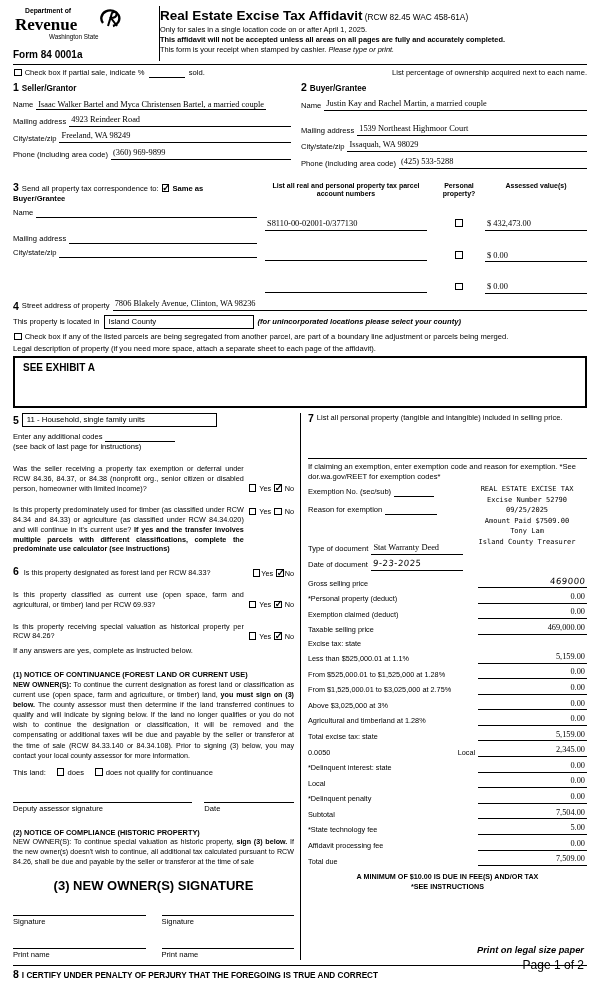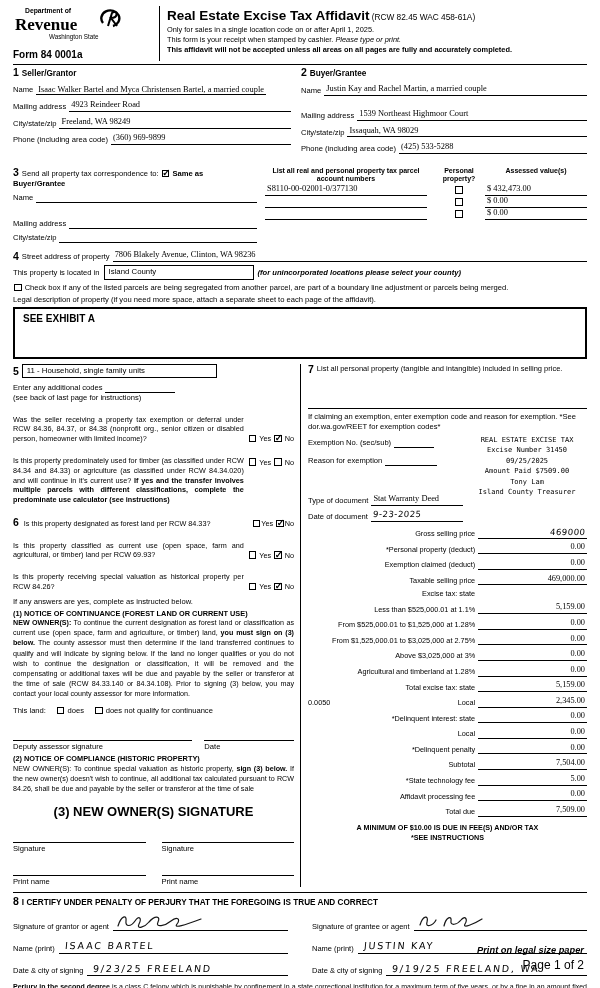--- a/index.html
+++ b/index.html
@@ -16,21 +16,21 @@
 .grow{flex:1}
 
 .header{display:flex}
 .logo{width:146px;flex:none;padding-top:1px}
 .ltop{display:flex;align-items:flex-start}
 .dept{font-size:6.8px;font-weight:700;margin-left:12px}
 .agency{font-family:"Liberation Serif",serif;font-weight:700;font-size:17px;line-height:1;margin-left:2px}
 .wa{font-size:6.3px;margin-left:36px}
 .lmark{margin-left:2px}
 .formno{font-weight:700;font-size:10px;margin-top:7px}
-.tblock{flex:1;border-left:1.6px solid #000;padding-left:7px;padding-top:1px}
+.tblock{flex:1;border-left:1.6px solid #000;padding-top:1px}
 .ftitle{font-size:13.5px;font-weight:700}
 .fref{font-size:8.3px}
 .hnote{font-size:7.4px;margin-top:.5px}
 hr.m{border:0;border-top:1.4px solid #000;margin:3px 0 2px}
 
 .partial{display:flex;justify-content:space-between;padding:1px 0 2px;align-items:flex-end}
 .pctline{width:36px;margin:0 2px}
 
 .two{display:flex;margin-top:2px;min-height:96px}
 .colA{width:288px;flex:none;padding-right:10px}
@@ -41,21 +41,21 @@
 .nameblock{margin-top:3px;line-height:1.55}
 .bname{margin-bottom:13px}
 
 .sec3{display:flex;margin-top:4px;min-height:78px}
 .s3l{width:252px;flex:none;padding-right:8px}
 .s3r{flex:1}
 .pthead{display:flex;font-weight:700;font-size:7px;text-align:center;line-height:1.2}
 .ptc1{width:168px;flex:none;padding-right:6px}
 .ptc2{width:52px;flex:none;text-align:center}
 .ptc3{flex:1;text-align:center}
-.ptrow{display:flex;align-items:flex-end;margin-top:0}
+.ptrow{display:flex;align-items:flex-start;margin-top:20px}
 .ptrow .fill{display:block;min-height:10.5px;text-align:left}
 
 .sec4{margin-top:5px}
 .locline{display:flex;align-items:center;margin-top:3.5px;gap:4px}
 .selbox{border:1px solid #000;padding:1px 4px;min-width:150px;font-size:7.8px;background:#fff;display:inline-block}
 .locnote{font-weight:700;font-style:italic}
 .segline{margin-top:3.5px}
 .legalbox{border:2px solid #000;height:52px;margin-top:2px;padding:3px 8px;font-weight:700;font-size:10px}
 
 .main2{display:flex;margin-top:5px;min-height:452px}
@@ -63,42 +63,42 @@
 .mR{flex:1;border-left:1px solid #000;padding-left:7px}
 
 .s5top{display:flex;align-items:center}
 .usebox{min-width:195px}
 .s5line{margin-top:5px}
 .qrow{display:flex;gap:4px;margin-top:12px}
 .qtext{flex:1;font-size:7.25px;line-height:1.35;text-align:justify}
 .yn{white-space:nowrap;align-self:flex-end;font-size:7.3px}
 .yn.top{align-self:flex-start;margin-top:2px}
 .ifyes{margin-top:5px}
-.ntitle{font-weight:700;font-size:7.35px;margin-top:2px}
+.ntitle{font-weight:700;font-size:7.35px;margin-top:14px}
 .nbody{font-size:7.15px;line-height:1.42;text-align:justify}
 .landrow{margin-top:7px;display:flex;flex-wrap:wrap;column-gap:10px;row-gap:2px;align-items:flex-end}
 .depline{display:flex;gap:12px;margin-top:16px}
 .dl1{flex:2}.dl2{flex:1}
 .deplabels{display:flex;gap:12px;margin-top:1px}
 .sigtitle{text-align:center;font-weight:700;font-size:13px;margin-top:10px}
 .sigpair{display:flex;gap:16px;margin-top:13px}
 .sigpair .uline{flex:1}
 .siglbls{display:flex;gap:16px;margin-top:1px}
 .siglbls span{flex:1}
 
 .s7intro{font-size:7.5px;line-height:1.3;flex:1}
 .ppspace{height:32px}
 .exblock{border-top:1px solid #000;padding-top:3px;margin-top:2px}
 .exrow{display:flex;margin-top:3px}
 .exleft{flex:1;padding-right:4px}
-.exline{display:flex;align-items:flex-end;margin-top:3px}
+.exline{display:flex;align-items:center;margin-top:3px}
 .stamp{width:120px;flex:none;font-family:"DejaVu Sans Mono",monospace;font-size:7px;line-height:1.5;text-align:center}
 .money{margin-top:5px}
 .mrow{display:flex;align-items:flex-end;margin-top:3.8px;font-size:7.3px}
-.mlabel{width:61%;text-align:right;padding-right:3px;white-space:nowrap}
+.mlabel{width:61%;padding-right:3px;white-space:nowrap}
 .mlabel.wp{display:flex;justify-content:space-between}
 .mline{flex:1;border-bottom:1px solid #000;text-align:right;min-height:9.5px}
 .mval{font-family:"Liberation Serif",serif;font-size:8.3px;padding-right:2px}
 .minnote{text-align:center;font-size:7.2px;margin-top:6px;font-weight:700}
 .seein{text-align:center;font-size:7.2px;font-weight:700;margin-top:1px}
 
 .sec8{border-top:1px solid #000;margin-top:5px;padding-top:3px}
 .s8head{display:flex;align-items:baseline}
 .s8t{font-size:8.2px}
 .sigrow{display:flex;gap:24px;margin-top:2px}
@@ -136,29 +136,38 @@
         </span>
       </div>
       <div class="formno">Form 84 0001a</div>
     </div>
     <div class="tblock">
       <div>
         <span class="ftitle">Real Estate Excise Tax Affidavit</span>
         <span class="fref">(RCW 82.45 WAC 458-61A)</span>
       </div>
       <div class="hnote">Only for sales in a single location code on or after April 1, 2025.</div>
+      <div class="hnote bold">This affidavit will not be accepted unless all areas on all pages are fully and accurately completed.</div>
       <div class="hnote">
         <span>This form is your receipt when stamped by cashier.</span>
         <span class="it">Please type or print.</span>
       </div>
-      <div class="hnote bold">This affidavit will not be accepted unless all areas on all pages are fully and accurately completed.</div>
     </div>
   </div>
   <hr class="m">
 
+  <div class="partial">
+    <div>
+      <span class="cb"></span>
+      <span>Check box if partial sale, indicate %</span>
+      <span class="uline pctline"></span>
+      <span>sold.</span>
+    </div>
+    <div>List percentage of ownership acquired next to each name.</div>
+  </div>
 
   <div class="two">
     <div class="colA">
       <div><span class="num">1</span><span class="st">Seller/Grantor</span></div>
       <div class="nameblock">
         <span class="flabel">Name</span><span class="fill">Isaac Walker Bartel and Myca Christensen Bartel, a married couple</span>
       </div>
       <div class="fline">
         <span class="flabel">Mailing address</span>
           <span class="fill grow">4923 Reindeer Road</span>
@@ -394,21 +403,21 @@
               <span class="flabel">Type of document</span>
               <span class="fill grow">Stat Warranty Deed</span>
             </div>
             <div class="exline">
               <span class="flabel">Date of document</span>
               <span class="fill grow"><span class="hand2">9-23-2025</span></span>
             </div>
           </div>
           <div class="stamp">
             <div>REAL ESTATE EXCISE TAX</div>
-            <div>Excise Number 31450</div>
+            <div>Excise Number 52790</div>
             <div>09/25/2025</div>
             <div>Amount Paid $7509.00</div>
             <div>Tony Lam</div>
             <div>Island County Treasurer</div>
           </div>
         </div>
       </div>
 
       <div class="money">
         <div class="mrow">

